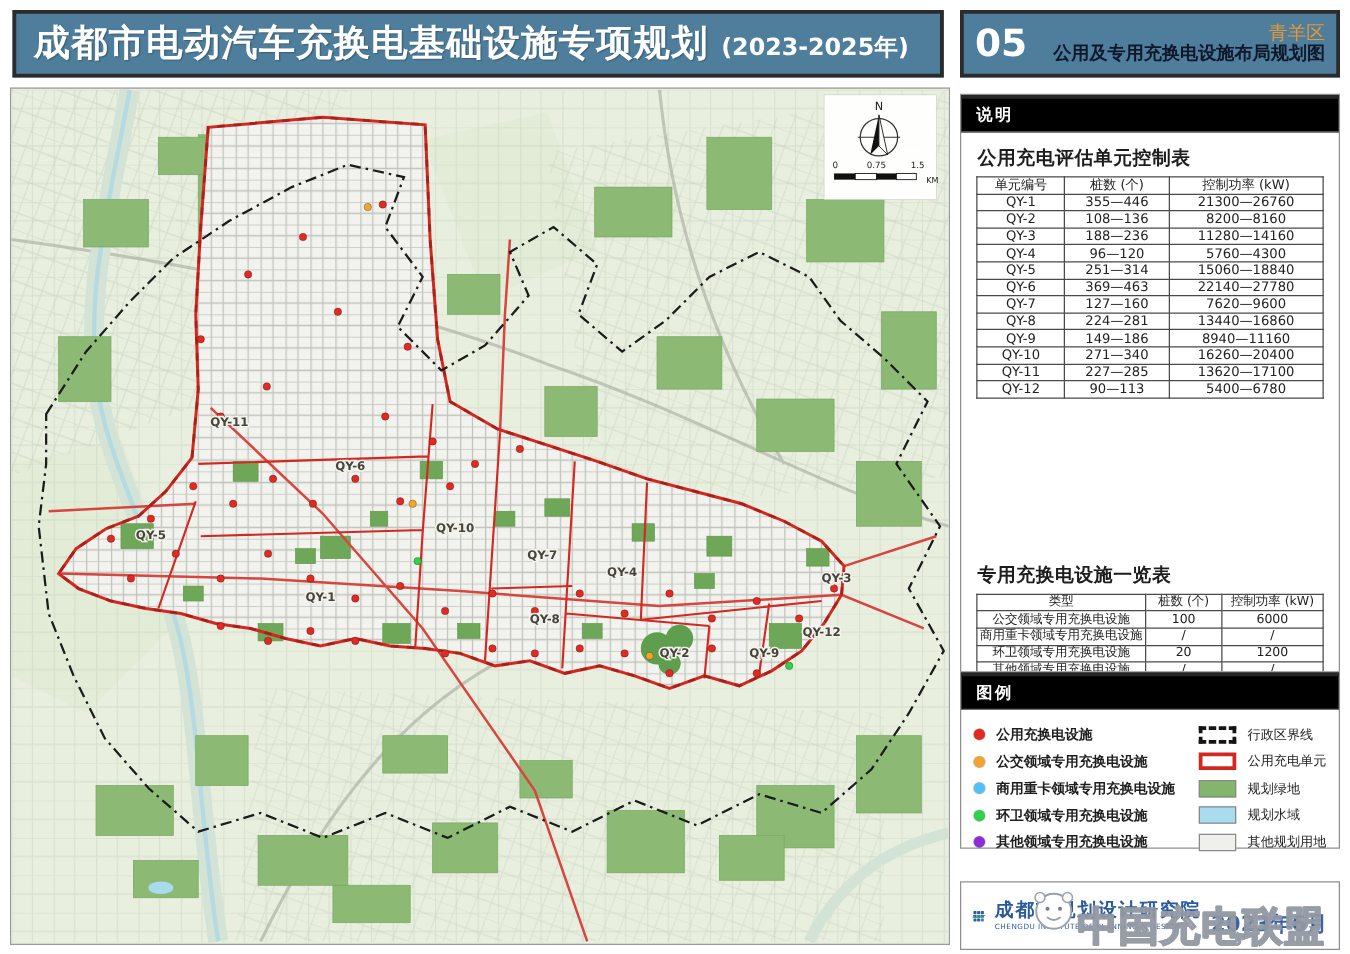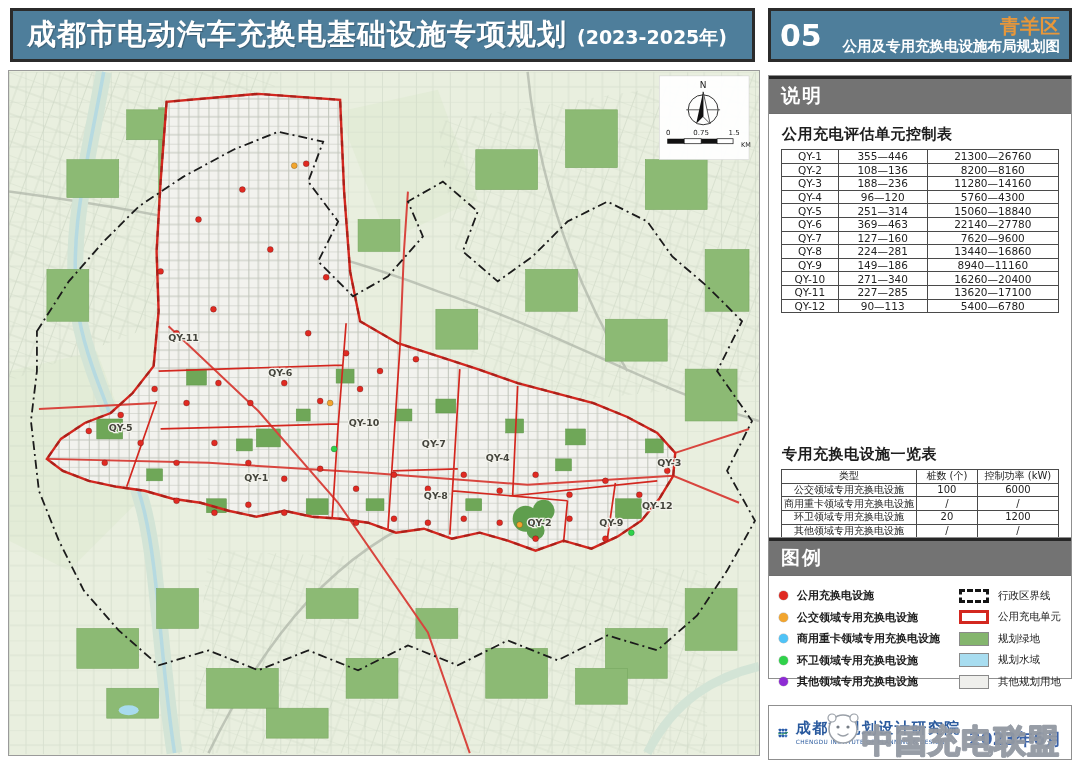--- a/index.html
+++ b/index.html
@@ -16,37 +16,37 @@
     text-shadow:1px 1px 1px rgba(0,0,0,.25); white-space:nowrap; }
   .title-suffix { color:#fff; font-weight:bold; font-size:19px; margin-top:6px; white-space:nowrap; }
 
   .sheet-header {
     position:absolute; left:768px; top:8px; width:304px; height:54px;
     background:#4e7e9b; border:3px solid #2b2b2b;
     display:flex; align-items:center; padding:0 9px;
   }
   .sheet-no { color:#fff; font-weight:bold; font-size:30px; }
   .sheet-right { margin-left:auto; text-align:right; line-height:1.15; }
-  .sheet-district { color:#e8973a; font-weight:bold; font-size:20px; }
-  .sheet-name { color:#ffffff; font-weight:bold; font-size:14.5px; white-space:nowrap;text-align:right; }
+  .sheet-district { color:#e8973a; font-weight:normal; font-size:15px; }
+  .sheet-name { color:#0f172a; font-weight:bold; font-size:14.5px; white-space:nowrap;text-align:right; }
 
   
   .map-area {
     position:absolute; left:8px; top:70px; width:752px; height:686px;
     border:1px solid #9a9a9a; background:#e9efdf;
   }
   .map-area svg { display:block; }
   .unit-label { font-size:9.5px; font-weight:bold; fill:#44443c;
     stroke:#f3f3ec; stroke-width:2.5px; paint-order:stroke; text-anchor:middle; }
   .map-small { font-size:7px; fill:#222; }
 
   
   .panel { position:absolute; left:768px; width:304px; background:#fff; border:1px solid #8f8f8f; }
-  .panel-header { background:#737373; border-top:3px solid #262626; border-bottom:1px solid #6e6e6e;
-    color:#fff; font-weight:bold; font-size:19px; padding:4px 12px; letter-spacing:2px; }
+  .panel-header { background:#000000; border-top:3px solid #262626; border-bottom:1px solid #6e6e6e;
+    color:#fff; font-weight:bold; font-size:13px; padding:4px 12px; letter-spacing:2px; }
   .notes-panel { top:75px; height:478px; }
   .legend-panel { top:537px; height:142px; }
 
   .tbl-title { font-size:15px; font-weight:bold; color:#1d1d1d; margin:11px 0 5px 13px; letter-spacing:.5px; }
   .tbl-title.second { margin-top:132px; }
   table.data { margin:0 auto; width:278px; border-collapse:collapse; font-size:10.5px; color:#222; }
   table.data th, table.data td { border:1px solid #4a4a4a; text-align:center; padding:0 2px;
     height:13.6px; line-height:12px; font-weight:normal; white-space:nowrap; }
   table.special { font-size:10px; }
   table.data col.c-type { width:134px; }
@@ -287,20 +287,25 @@
       </g>
     </svg>
   </div>
 
   <div class="panel notes-panel">
     <div class="panel-header">说明</div>
     <div class="tbl-title">公用充电评估单元控制表</div>
     <table class="data">
         <tbody>
           <tr>
+            <th>单元编号</th>
+            <th>桩数 (个)</th>
+            <th>控制功率 (kW)</th>
+          </tr>
+          <tr>
             <td>QY-1</td>
             <td>355—446</td>
             <td>21300—26760</td>
           </tr>
           <tr>
             <td>QY-2</td>
             <td>108—136</td>
             <td>8200—8160</td>
           </tr>
           <tr>

